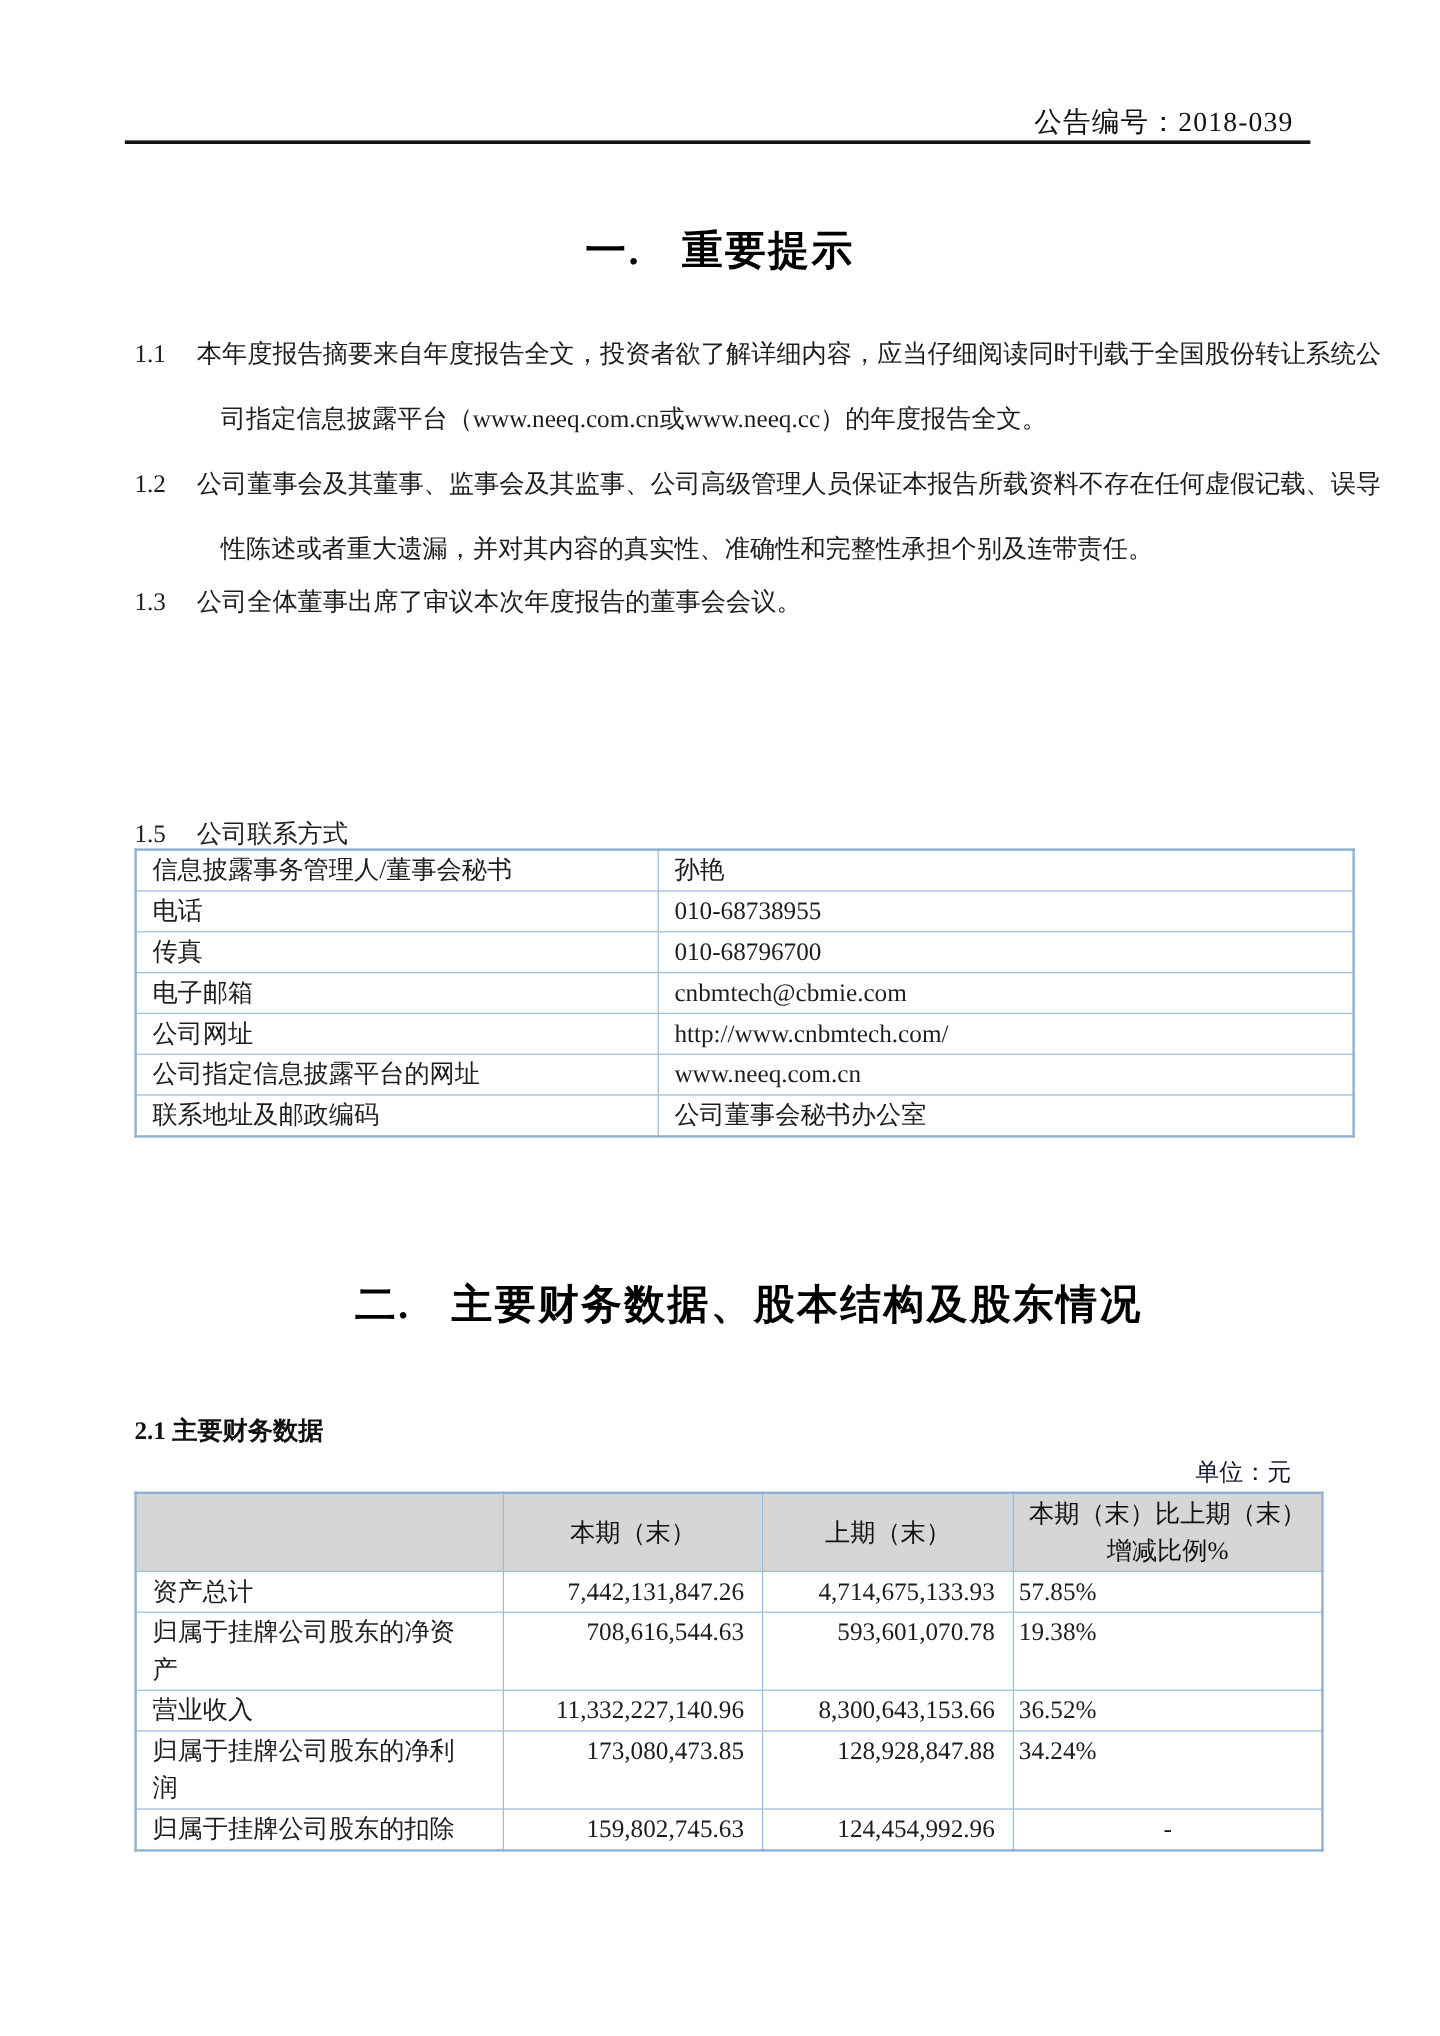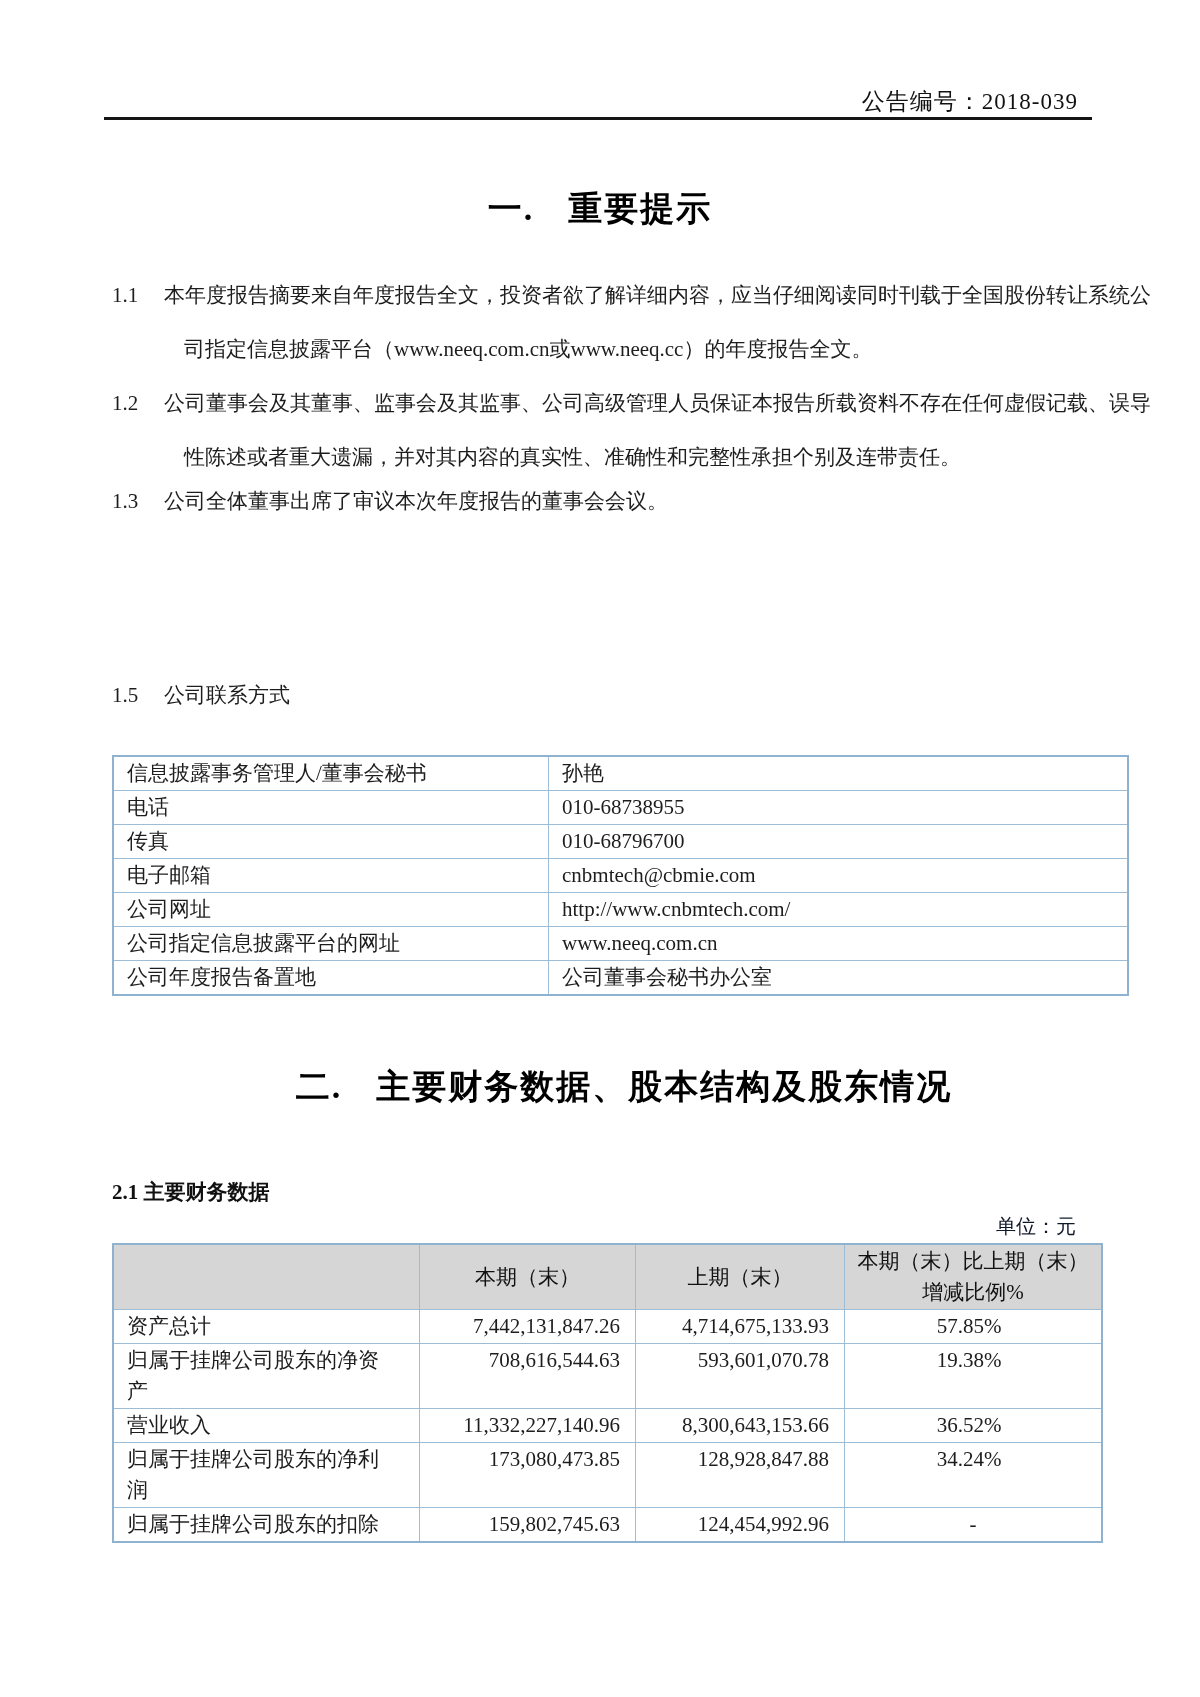--- a/index.html
+++ b/index.html
@@ -44,21 +44,21 @@
   #para-1-4{top:547px;}
   #head-1-5{top:668px;}
   .underlined{
     display:inline-block;
     border-bottom:2px solid #1d1d1d;
     padding:0 16px 2px 16px;
     line-height:30px;
   }
   
   .contact-table{
-    position:absolute;top:755px;left:112px;
+    position:absolute;top:707px;left:112px;
     border-collapse:collapse;table-layout:fixed;
     width:976px;
     font-size:21px;
   }
   .contact-table td{
     border:1px solid #9cbcd8;
     vertical-align:middle;
     padding:1px 6px 1px 13px;
     line-height:31px;
     overflow:hidden;
@@ -99,21 +99,21 @@
     vertical-align:middle;
     color:#111;
   }
   .fin-table thead tr{height:64px;}
   .fin-table .fc1{width:305px;}
   .fin-table .fc2{width:215px;}
   .fin-table .fc3{width:208px;}
   .fin-table .fc4{width:256px;}
   .fin-table td.lbl{text-align:left;padding:1px 30px 1px 13px;}
   .fin-table td.num{text-align:right;padding:1px 15px 1px 4px;}
-  .fin-table td.pct{text-align:center;padding:1px 12px 1px 4px;}
+  .fin-table td.pct{text-align:left;padding:1px 12px 1px 4px;}
   .fin-table td.dash{text-align:center;padding:1px 4px;}
   .fin-table tr.h33{height:33px;}
   .fin-table tr.h34{height:34px;}
   .fin-table tr.h64{height:64px;}
   .fin-table tr.h65{height:65px;}
 </style>
 </head>
 <body>
 
 <div class="page">
@@ -162,21 +162,21 @@
       </tr>
       <tr>
         <td class="c1">公司网址</td>
         <td class="c2">http://www.cnbmtech.com/</td>
       </tr>
       <tr>
         <td class="c1">公司指定信息披露平台的网址</td>
         <td class="c2">www.neeq.com.cn</td>
       </tr>
       <tr>
-        <td class="c1">公司年度报告备置地</td>
+        <td class="c1">联系地址及邮政编码</td>
         <td class="c2">公司董事会秘书办公室</td>
       </tr>
     </tbody>
   </table>
 
   <div class="big-title" id="title-two">
     <span class="tnum">二.</span><span>主要财务数据、股本结构及股东情况</span>
   </div>
 
   <div class="subsection-heading">2.1 主要财务数据</div>

